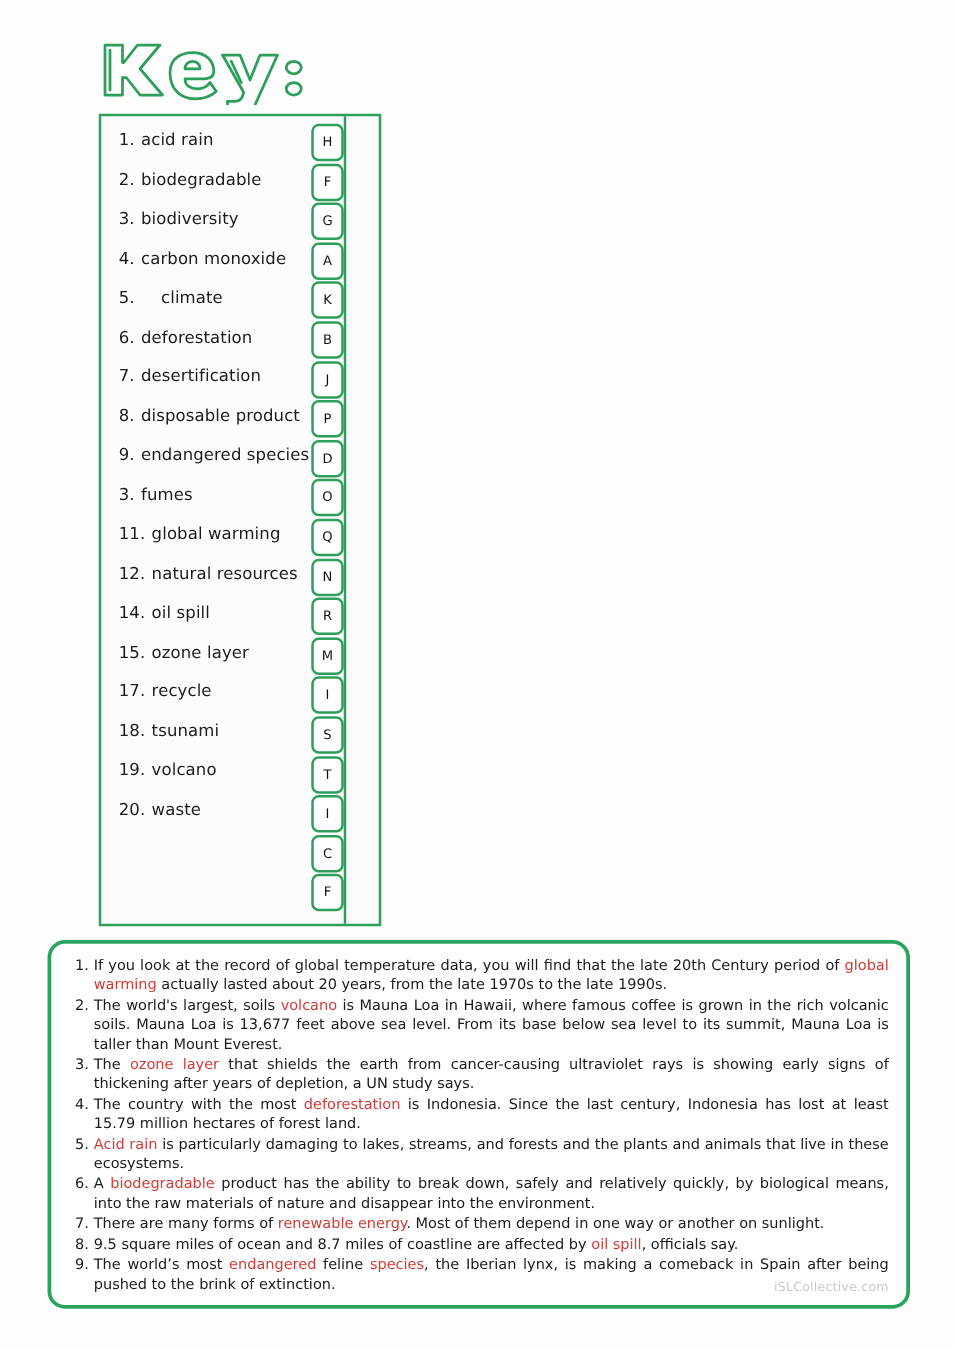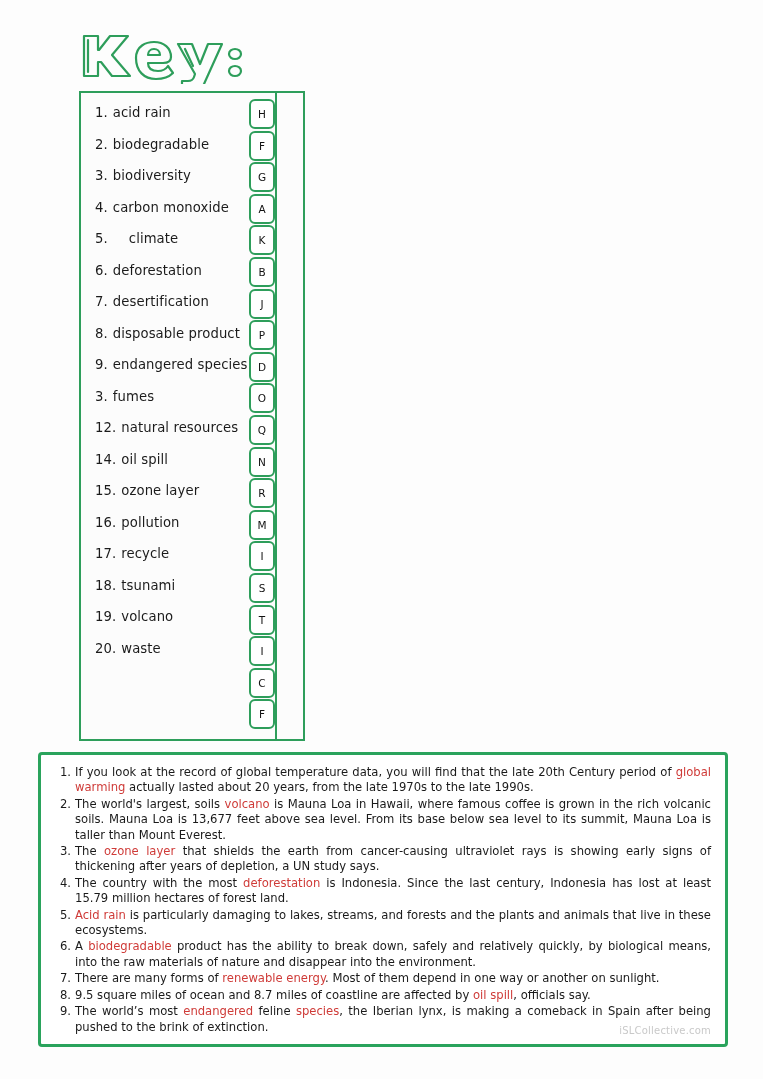--- a/index.html
+++ b/index.html
@@ -95,21 +95,21 @@
   }
 
   
   .sentences-box {
     position: absolute;
     left: 38px;
     top: 752px;
     width: 690px;
     height: 295px;
     border: 3px solid #2aa35c;
-    border-radius: 4px;
+    border-radius: 14px;
     background: #ffffff;
     box-sizing: border-box;
     padding: 10px 14px 8px 10px;
   }
   ol.sentences {
     margin: 0;
     padding: 0;
     list-style: none;
     counter-reset: s;
   }
@@ -205,34 +205,34 @@
         </div>
         <div class="term-row">
           <span>9.</span>
           <span style="margin-left: 5px;">endangered species</span>
         </div>
         <div class="term-row">
           <span>3.</span>
           <span style="margin-left: 5px;">fumes</span>
         </div>
         <div class="term-row">
+          <span>11.</span>
+          <span style="margin-left: 5px;">global warming</span>
+        </div>
+        <div class="term-row">
           <span>12.</span>
           <span style="margin-left: 5px;">natural resources</span>
         </div>
         <div class="term-row">
           <span>14.</span>
           <span style="margin-left: 5px;">oil spill</span>
         </div>
         <div class="term-row">
           <span>15.</span>
           <span style="margin-left: 5px;">ozone layer</span>
-        </div>
-        <div class="term-row">
-          <span>16.</span>
-          <span style="margin-left: 5px;">pollution</span>
         </div>
         <div class="term-row">
           <span>17.</span>
           <span style="margin-left: 5px;">recycle</span>
         </div>
         <div class="term-row">
           <span>18.</span>
           <span style="margin-left: 5px;">tsunami</span>
         </div>
         <div class="term-row">

